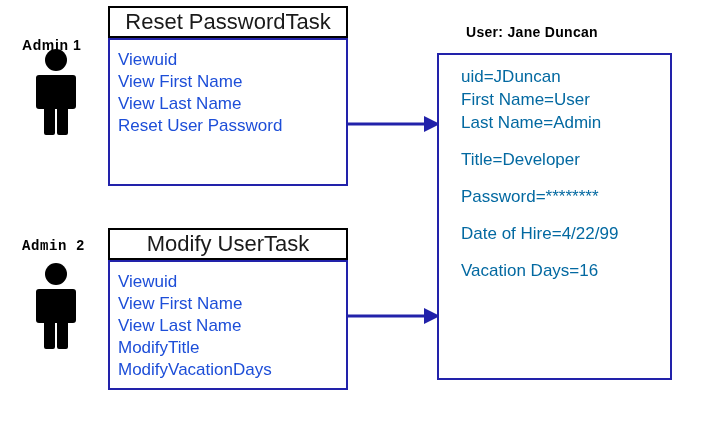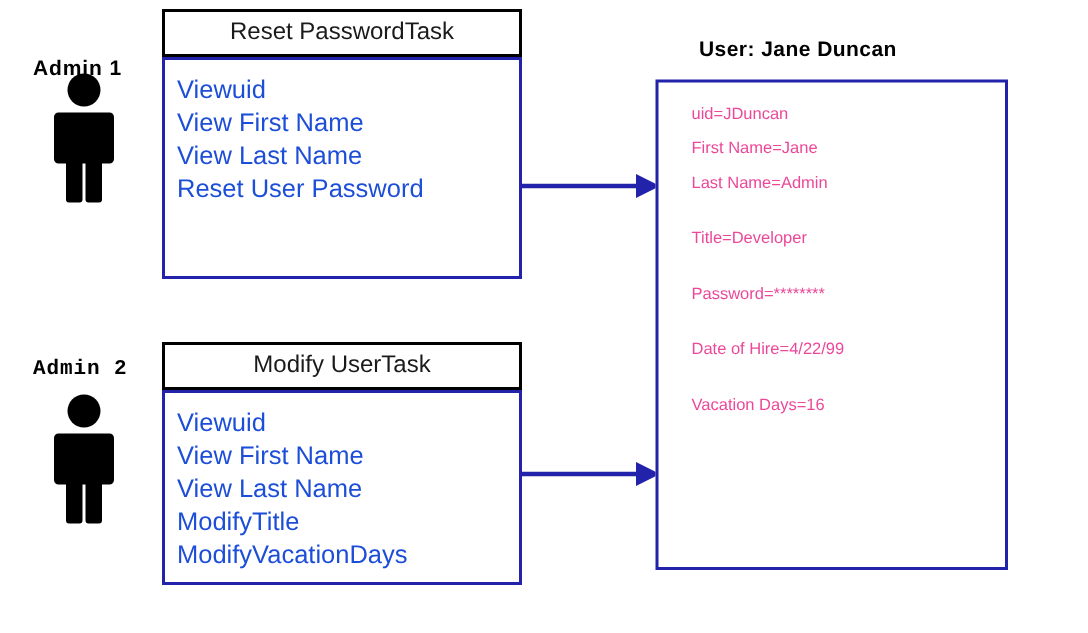--- a/index.html
+++ b/index.html
@@ -41,21 +41,21 @@
 
   
   .task-header {
     position: absolute;
     box-sizing: border-box;
     border: 2px solid #000000;
     background: #ffffff;
     display: flex;
     align-items: center;
     justify-content: center;
-    font-size: 16px;
+    font-size: 22px;
     color: #1a1a1a;
     white-space: nowrap;
   }
   .task-body {
     position: absolute;
     box-sizing: border-box;
     border: 2px solid #2222aa;
     background: #ffffff;
     padding: 9px 0 0 8px;
   }
@@ -76,23 +76,23 @@
     white-space: nowrap;
   }
   .user-box {
     position: absolute;
     box-sizing: border-box;
     border: 2px solid #2222aa;
     background: #ffffff;
     padding: 10px 0 0 22px;
   }
   .user-line {
-    font-size: 11px;
+    font-size: 17px;
     line-height: 23px;
-    color: #ec4899;
+    color: #0369a1;
     white-space: nowrap;
   }
   .user-gap {
     height: 14px;
   }
   .user-line.wrap {
     white-space: normal;
     width: 182px;
     line-height: 23px;
   }
@@ -151,21 +151,21 @@
 
   <svg class="connector" style="left:346px; top:304px; width:96px; height:24px;" viewBox="0 0 96 24" aria-hidden="true">
     <line x1="0" y1="12" x2="80" y2="12" stroke="#2222aa" stroke-width="3"></line>
     <polygon points="78,4 94,12 78,20" fill="#2222aa"></polygon>
   </svg>
 
   <div class="user-title" style="left:466px; top:24px;">User: Jane Duncan</div>
 
   <div class="user-box" style="left:437px; top:53px; width:235px; height:327px;">
     <div class="user-line">uid=JDuncan</div>
-    <div class="user-line">First Name=Jane</div>
+    <div class="user-line">First Name=User</div>
     <div class="user-line">Last Name=Admin</div>
 
     <div class="user-gap"></div>
     <div class="user-line">Title=Developer</div>
 
     <div class="user-gap"></div>
     <div class="user-line">Password=********</div>
 
     <div class="user-gap"></div>
     <div class="user-line wrap">Date of Hire=4/22/99</div>

